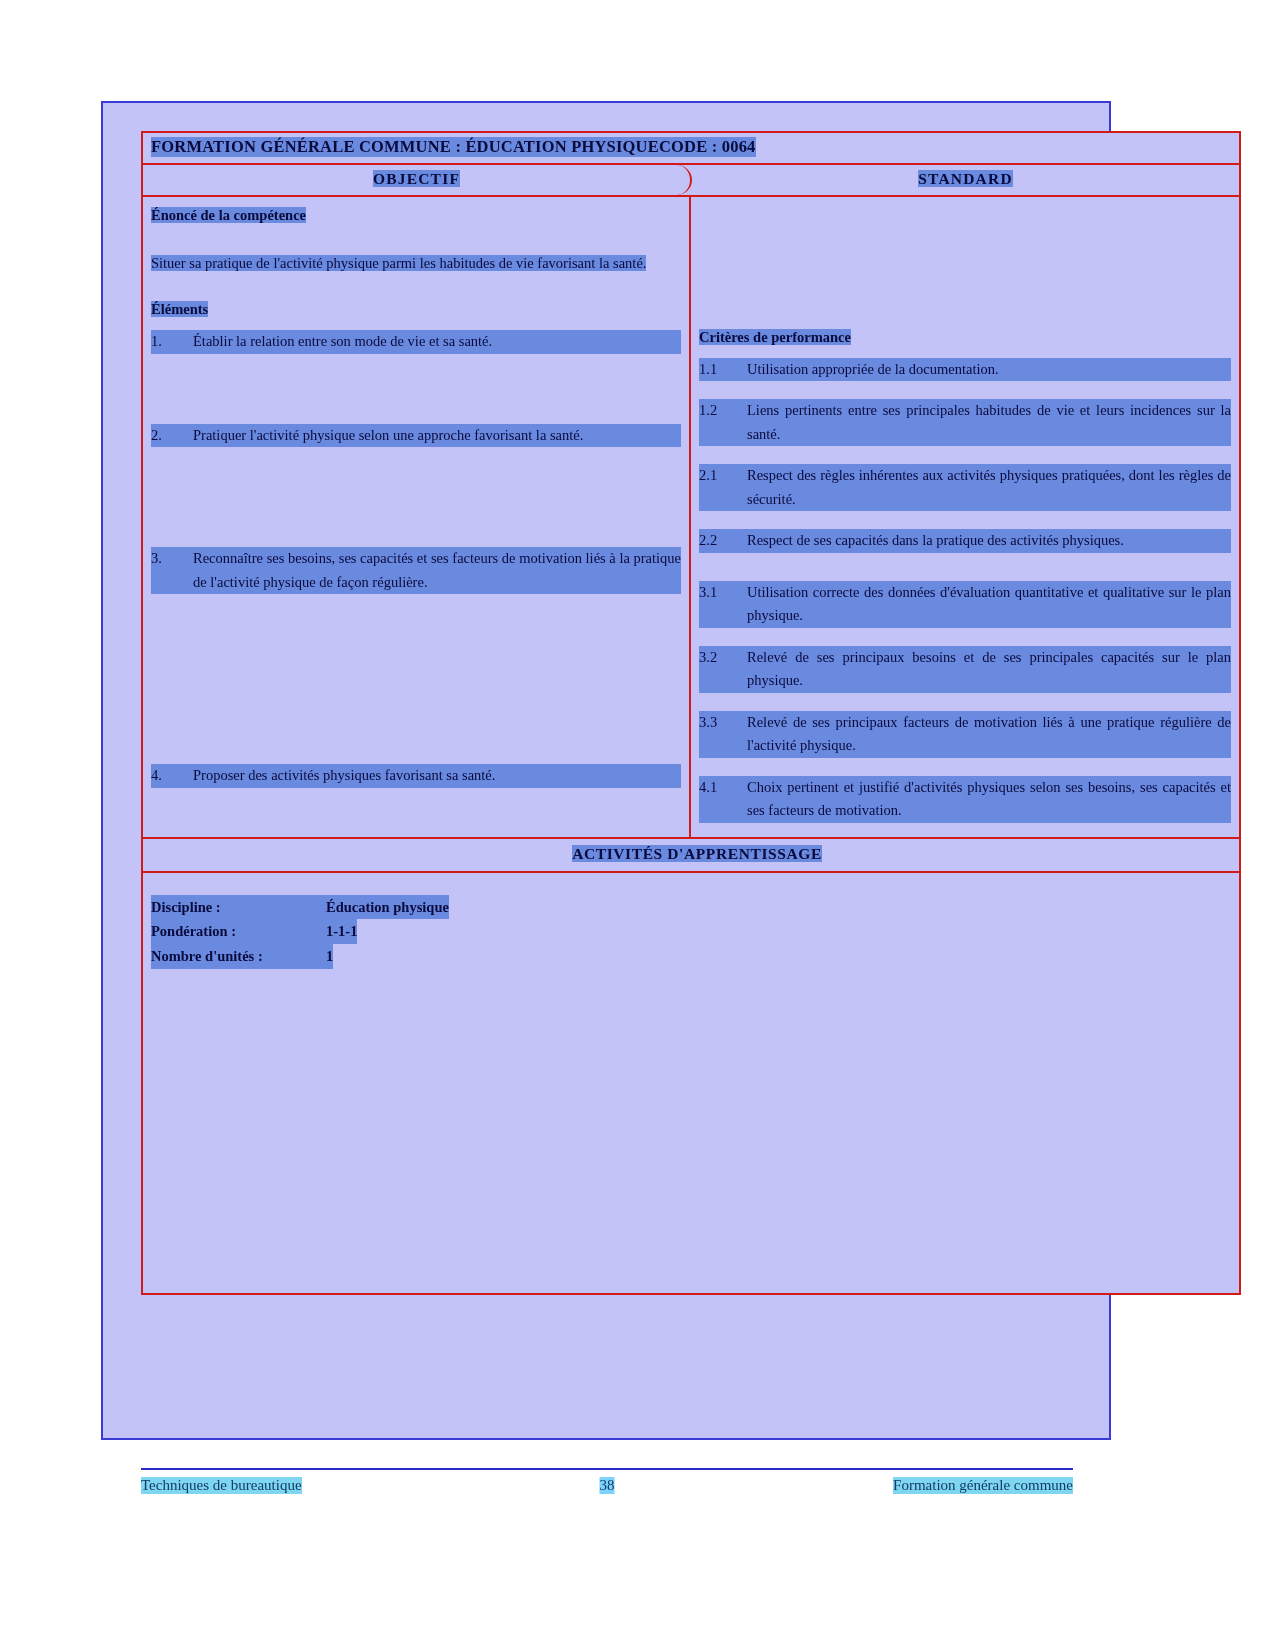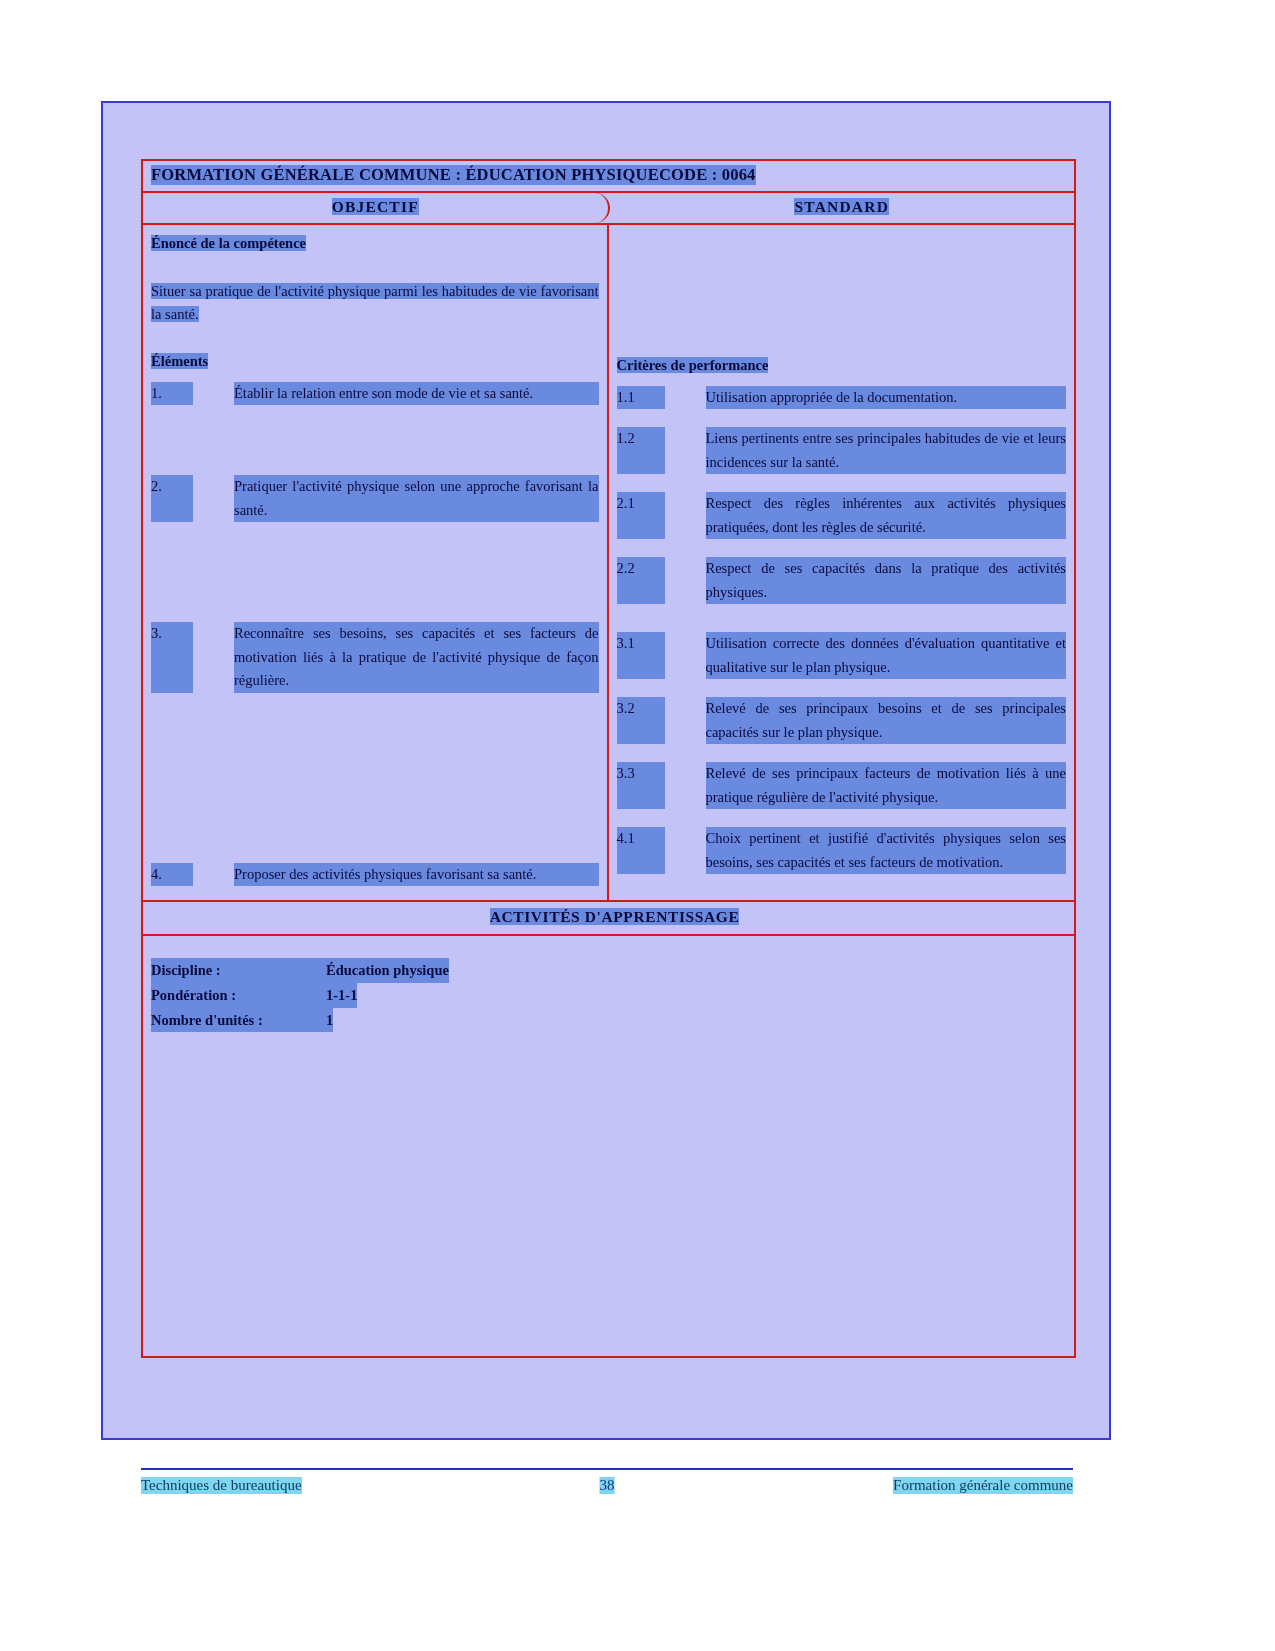--- a/index.html
+++ b/index.html
@@ -22,22 +22,22 @@
     width: 1010px;
     height: 1339px;
     background: #c3c3f7;
     border: 2px solid #3a3ad6;
     box-sizing: border-box;
   }
 
   .doc-table {
     position: absolute;
     left: 38px;
-    top: 56px;
-    width: 935px;
+    top: 28px;
+    width: 1100px;
     border: 2px solid #d11a1a;
     box-sizing: border-box;
     background: #c3c3f7;
   }
 
   .row {
     display: flex;
     border-bottom: 2px solid #d11a1a;
   }
   .row:last-child { border-bottom: none; margin-top: 12px; }
@@ -103,21 +103,20 @@
     margin-bottom: 0;
   }
   .item .num {
     width: 42px;
     flex: 0 0 42px;
   }
   .item .txt {
     flex: 1;
     text-align: justify;
     text-justify: inter-word;
-    margin-left: 41px;
   }
   .crit .num { width: 48px; flex: 0 0 48px; }
 
   .gap-18 { height: 18px; }
   .gap-28 { height: 28px; }
   .gap-70 { height: 70px; }
   .gap-100 { height: 100px; }
 
   .act-row {
     text-align: center;

